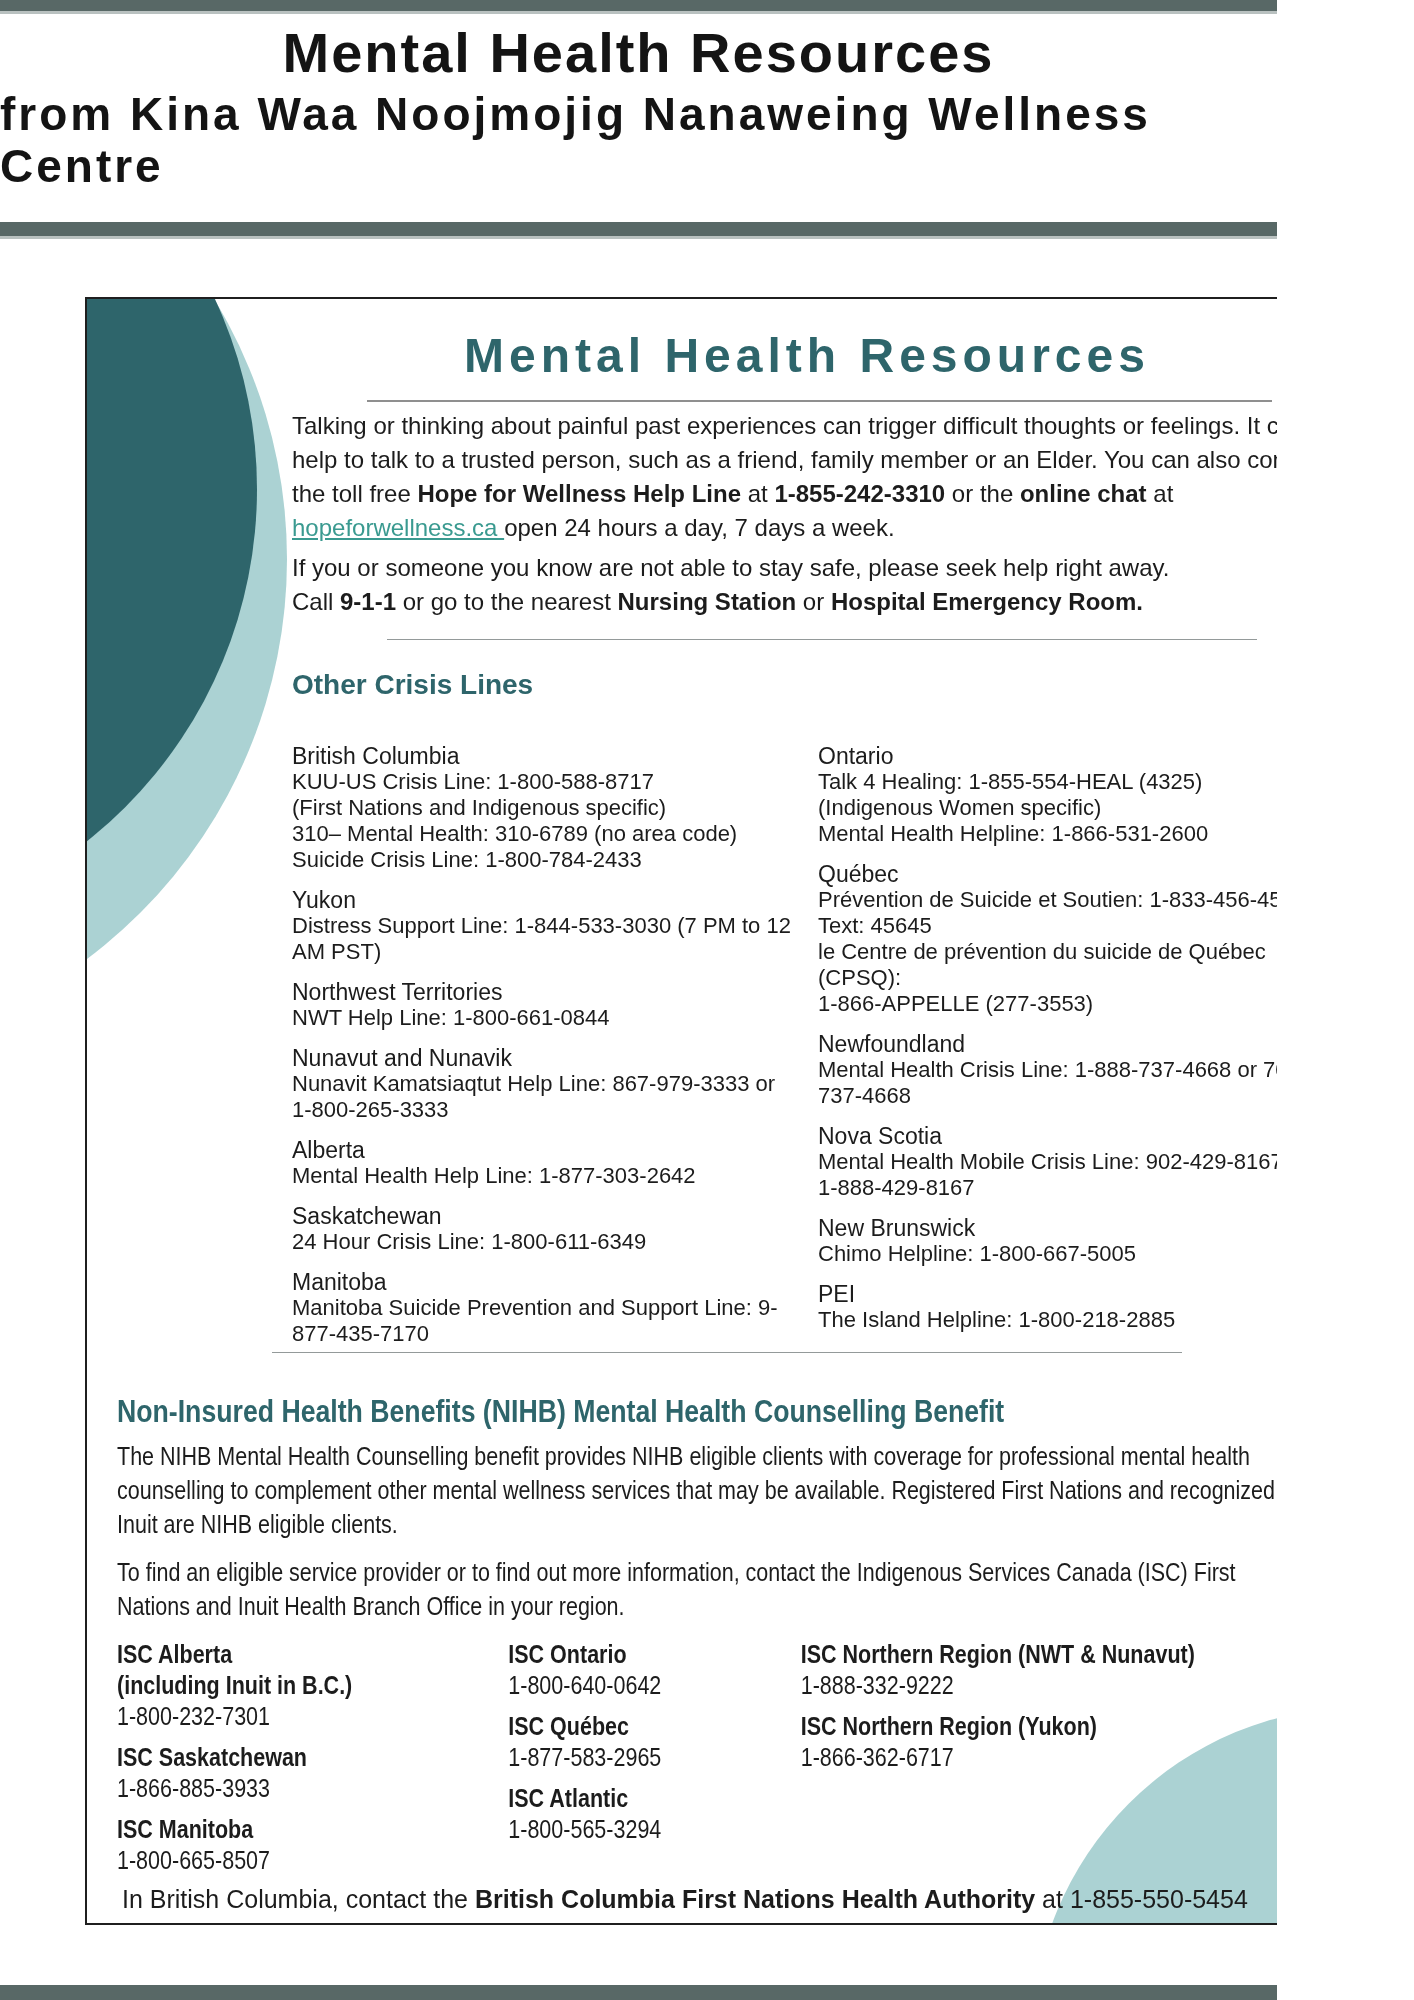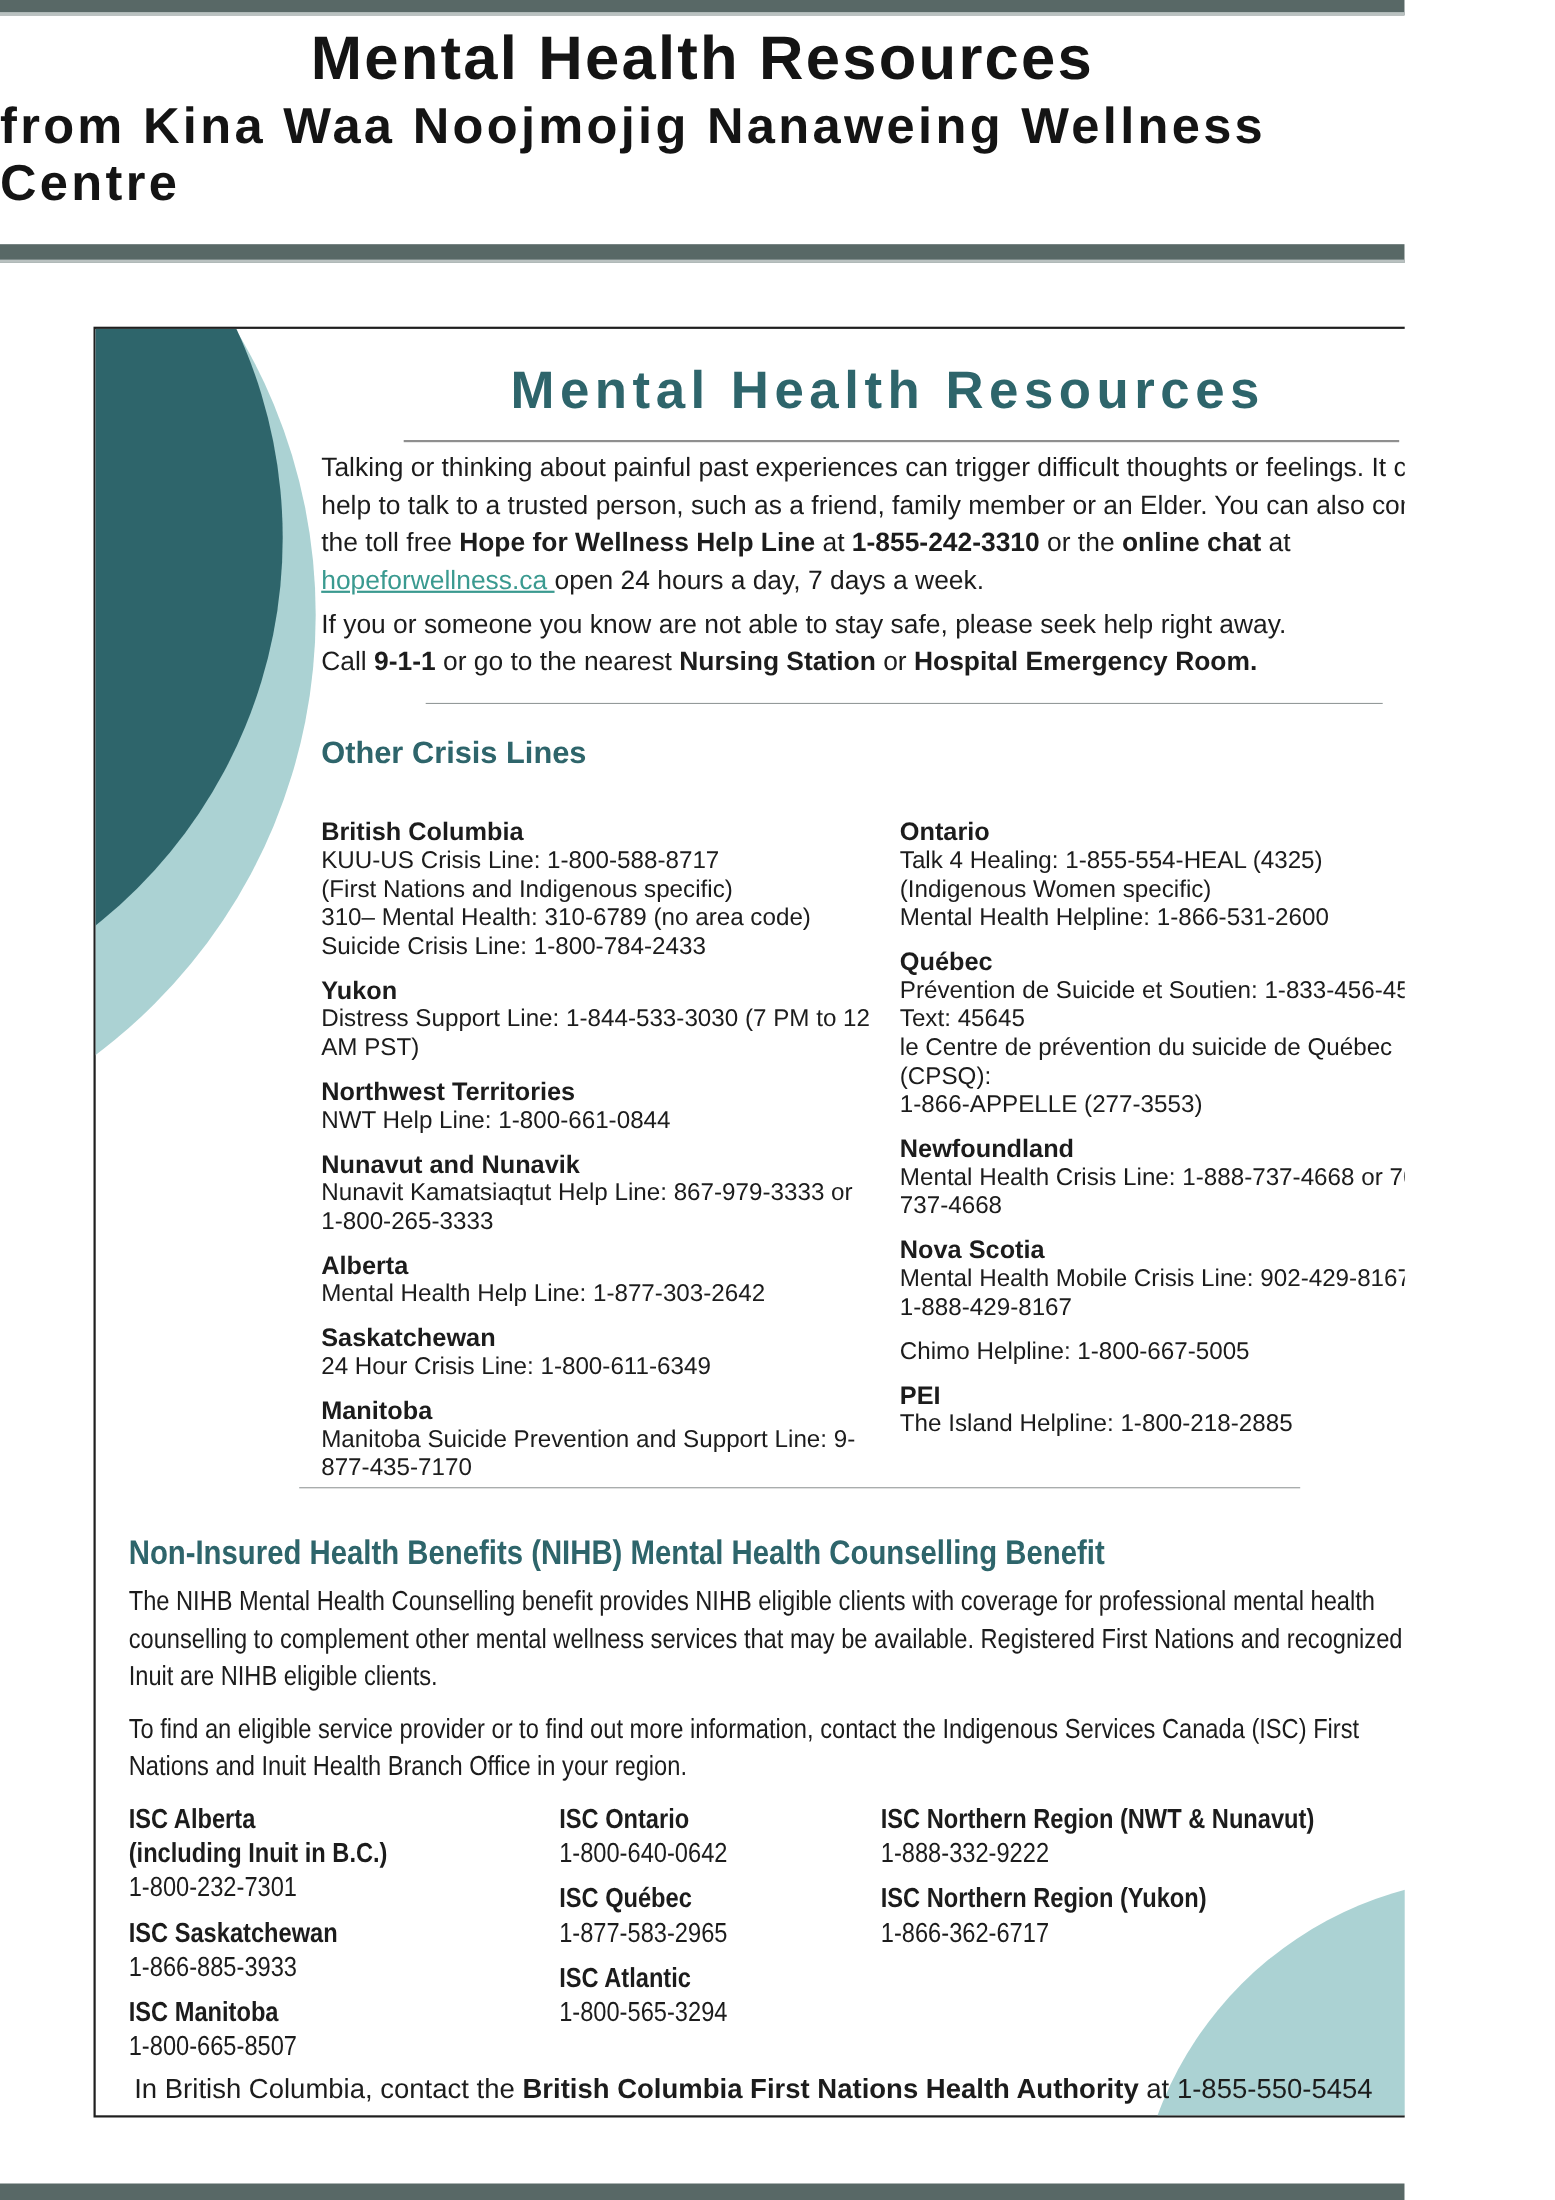--- a/index.html
+++ b/index.html
@@ -33,21 +33,21 @@
   .rule.hr3{top:1053px;left:185px;width:910px;border-top-width:1px;border-top-color:var(--rule);}
   .intro{left:205px;width:1038px;font-size:24px;line-height:34px;white-space:pre-line;}
   .intro.p1{top:110px;}
   .intro.p2{top:252px;}
   .b{font-weight:700;}
   a.link{color:var(--link);text-decoration:underline;cursor:pointer;}
   .crisis-heading{top:370px;left:205px;font-size:28px;line-height:32px;font-weight:700;color:var(--teal-dark);text-align:right;}
   .crisis-cols{top:444px;left:205px;width:1035px;display:flex;gap:18px;}
   .crisis-col{width:508px;flex:0 0 508px;}
   .region{margin-bottom:14px;}
-  .region-name{font-size:23px;line-height:26px;font-weight:700;}
+  .region-name{font-size:23px;line-height:26px;font-weight:400;}
   .region-lines{font-size:22px;line-height:26px;white-space:pre-line;}
   .nihb{top:1095px;left:30px;width:1378px;transform:scaleX(0.86);transform-origin:0 0;}
   .nihb-heading{font-size:31px;line-height:35px;font-weight:700;color:var(--teal-dark);}
   .nihb-p{margin-top:10px;font-size:25px;line-height:34px;}
   .nihb-p + .nihb-p{margin-top:14px;}
   .isc-cols{margin-top:16px;display:flex;}
   .isc-col{flex:0 0 auto;}
   .isc-col.c0{width:455px;}
   .isc-col.c1{width:340px;}
   .isc-col.c2{width:560px;}
@@ -131,20 +131,21 @@
           </div>
           <div class="region">
             <div class="region-name">Newfoundland</div>
             <div class="region-lines">Mental Health Crisis Line: 1-888-737-4668 or 709-737-4668</div>
           </div>
           <div class="region">
             <div class="region-name">Nova Scotia</div>
             <div class="region-lines">Mental Health Mobile Crisis Line: 902-429-8167 or 1-888-429-8167</div>
           </div>
           <div class="region">
+            <div class="region-name">New Brunswick</div>
             <div class="region-lines">Chimo Helpline: 1-800-667-5005</div>
           </div>
           <div class="region">
             <div class="region-name">PEI</div>
             <div class="region-lines">The Island Helpline: 1-800-218-2885</div>
           </div>
         </div>
     </div>
 
     <div class="abs rule hr3"></div>

